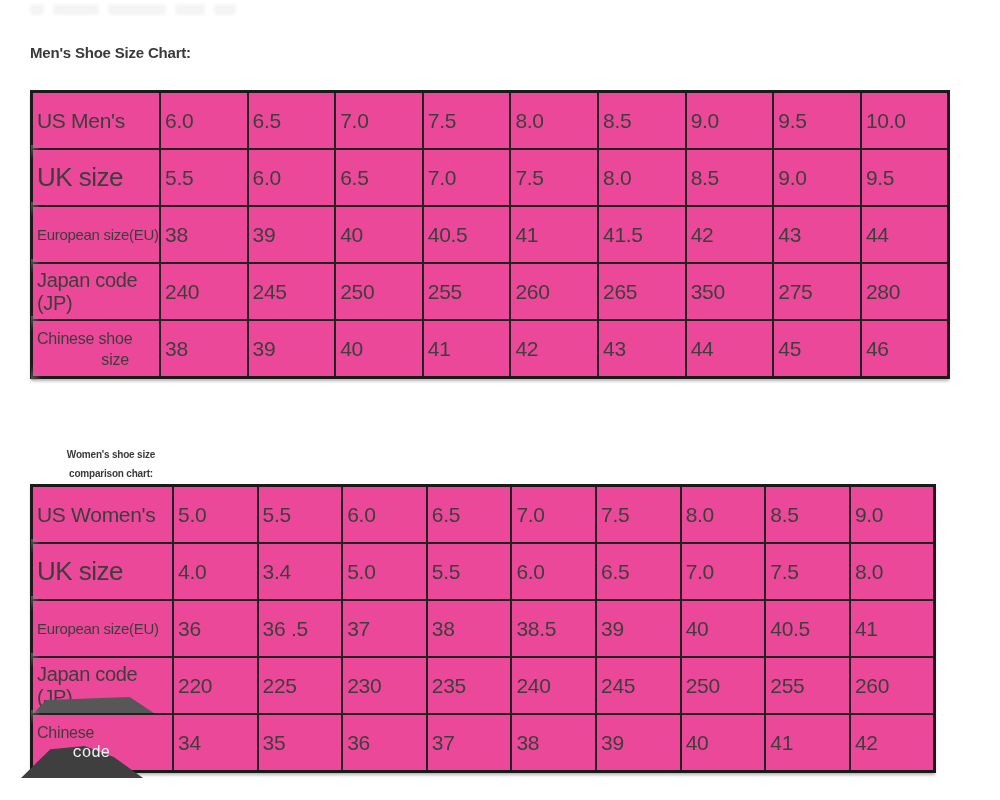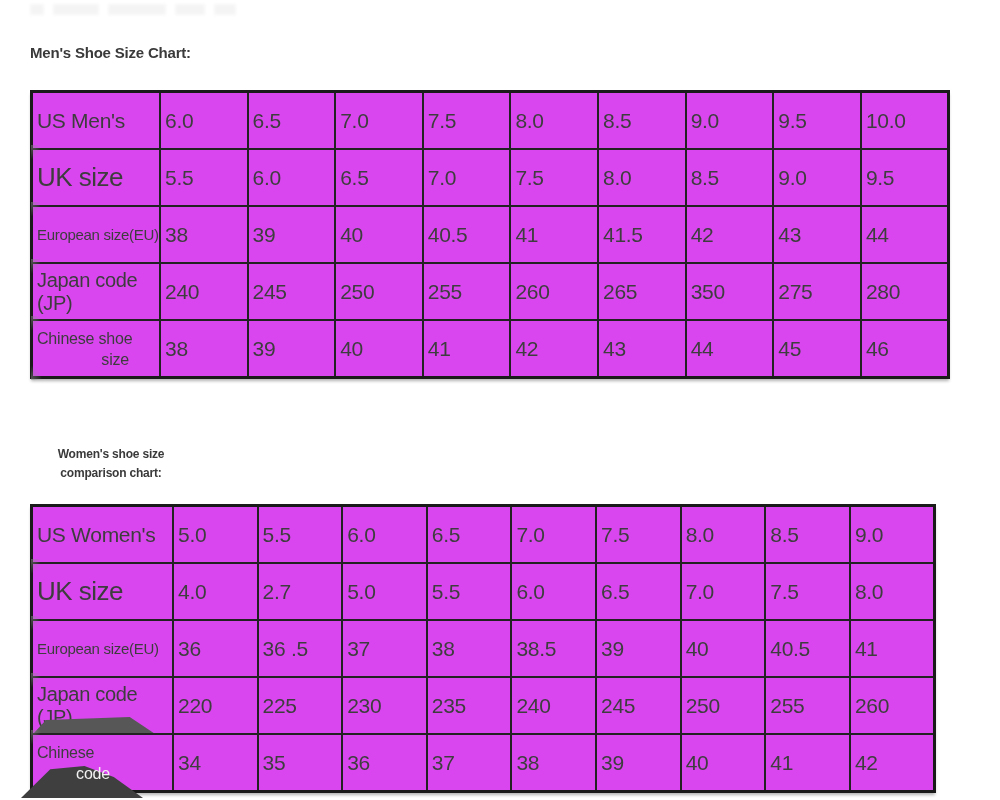--- a/index.html
+++ b/index.html
@@ -12,26 +12,26 @@
   
   .ghost{position:absolute;top:4px;left:30px;opacity:.07;filter:blur(1.5px)}
   .ghost b{display:inline-block;height:11px;background:#777;border-radius:2px;margin-right:9px;vertical-align:top}
   .g1{width:14px}.g2{width:46px}.g3{width:58px}.g4{width:30px}.g5{width:22px}
 
   .mens-title{
     margin:44px 0 29px 30px;font-size:15px;font-weight:700;
     color:#3a3a3a;letter-spacing:-.2px;
   }
   .womens-title{
-    margin:66px 0 21px 55px;width:112px;text-align:center;
-    font-size:12px;font-weight:700;color:#3a3a3a;line-height:19px;letter-spacing:-.2px;
+    margin:66px 0 1px 55px;width:112px;text-align:center;
+    font-size:10px;font-weight:700;color:#3a3a3a;line-height:19px;letter-spacing:-.2px;
   }
 
   table{
-    border-collapse:collapse;table-layout:fixed;background:#d946ef;
+    border-collapse:collapse;table-layout:fixed;background:#ec4899;
     margin-left:30px;border:3px solid #1a1a1a;
     box-shadow:0 3px 3px -1px rgba(0,0,0,.3);
   }
   table.mens{width:920px}
   table.womens{width:906px}
   td{
     border:2px solid #222;height:55px;vertical-align:middle;
     padding:0 0 0 4px;overflow:visible;
   }
   table.mens td:first-child{width:122px}
@@ -66,21 +66,21 @@
     clip-path:polygon(0 100%,9% 18%,72% 0,90% 100%);
   }
   
   .wedge-extend{
     position:absolute;left:-12px;bottom:-8px;width:122px;height:32px;z-index:1;
     background:#3f3f3f;
     clip-path:polygon(0 100%,24% 10%,52% 0,76% 34%,100% 100%);
   }
   .wedge-text{
     position:relative;z-index:2;color:#f2f2f2 !important;
-    width:58px !important;margin-left:15px;text-align:center;
+    width:58px !important;margin-left:15px;text-align:center;font-family:Liberation Mono, monospace;
   }
 </style>
 </head>
 <body>
 
 <div class="ghost">
   <b class="g1"></b><b class="g2"></b><b class="g3"></b><b class="g4"></b><b class="g5"></b>
 </div>
 
 <div class="mens-title">Men's Shoe Size Chart:</div>
@@ -177,21 +177,21 @@
         <td class="val-cell">7.5</td>
         <td class="val-cell">8.0</td>
         <td class="val-cell">8.5</td>
         <td class="val-cell">9.0</td>
       </tr>
       <tr>
         <td class="label-cell uk">
           <span class="lbl-single">UK size</span>
         </td>
         <td class="val-cell">4.0</td>
-        <td class="val-cell">2.7</td>
+        <td class="val-cell">3.4</td>
         <td class="val-cell">5.0</td>
         <td class="val-cell">5.5</td>
         <td class="val-cell">6.0</td>
         <td class="val-cell">6.5</td>
         <td class="val-cell">7.0</td>
         <td class="val-cell">7.5</td>
         <td class="val-cell">8.0</td>
       </tr>
       <tr>
         <td class="label-cell eu">

